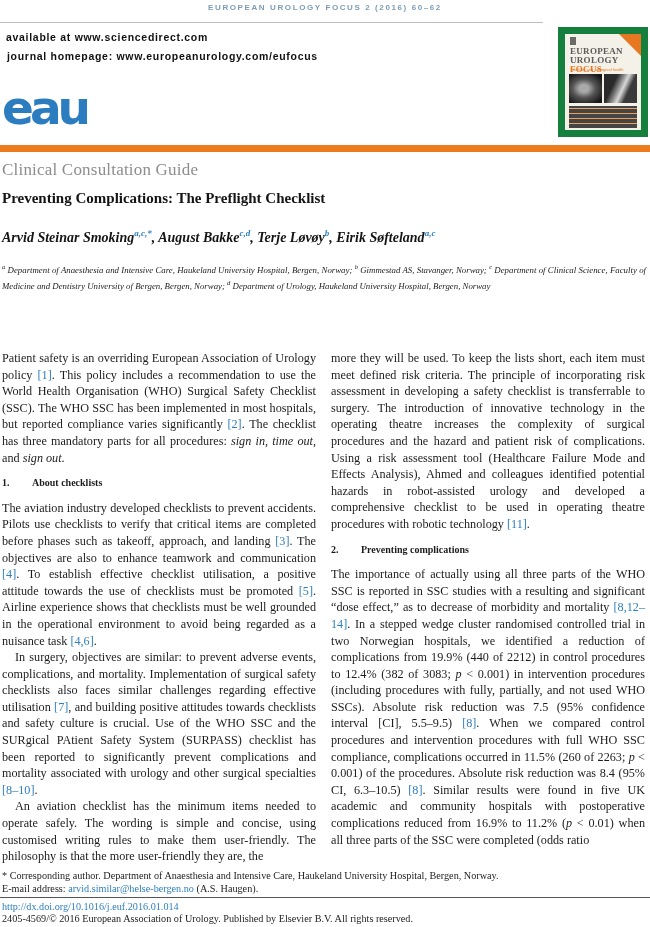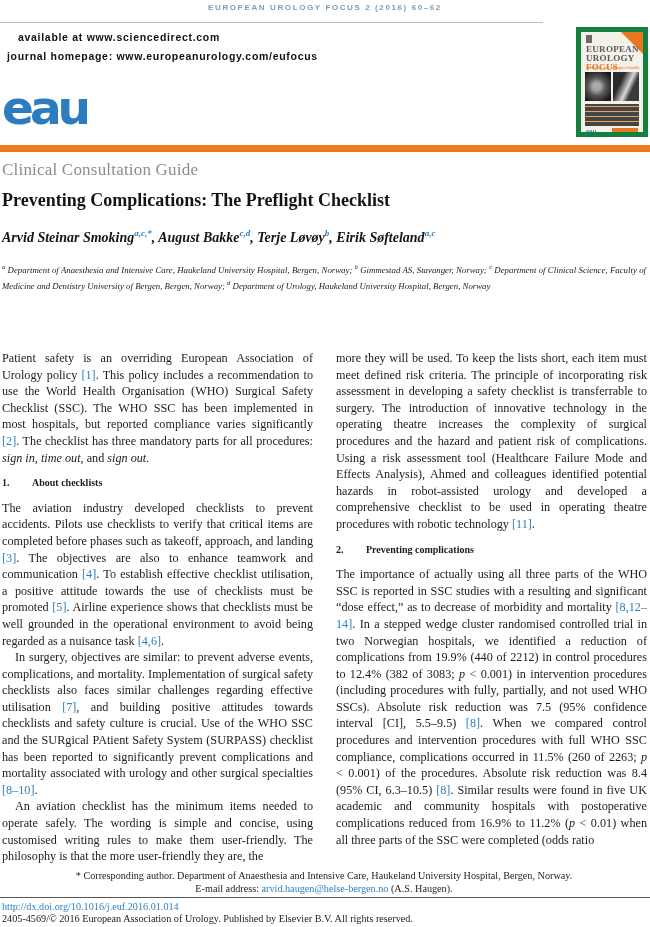--- a/index.html
+++ b/index.html
@@ -4,69 +4,69 @@
 <style>
   html,body{margin:0;padding:0;background:#ffffff;}
   .page{position:relative;width:650px;height:927px;background:#ffffff;overflow:hidden;
         font-family:"Liberation Serif",serif;color:#1c1c1c;}
 
   
   .journal-line{position:absolute;top:3px;left:0;width:100%;text-align:center;
     font-family:"Liberation Sans",sans-serif;font-weight:bold;font-size:8px;
     letter-spacing:1.6px;color:#7d9db6;}
   .head-rule{position:absolute;top:22px;left:0;width:543px;border-top:1px solid #bdbdbd;}
-  .avail-line{position:absolute;top:31px;left:18px;font-family:"Liberation Sans",sans-serif;
+  .avail-line{position:absolute;top:31px;left:6px;font-family:"Liberation Sans",sans-serif;
     font-weight:bold;font-size:10.5px;letter-spacing:0.7px;color:#111;}
   .homepage-line{position:absolute;top:50px;left:7px;font-family:"Liberation Sans",sans-serif;
     font-weight:bold;font-size:10.5px;letter-spacing:0.7px;color:#111;}
   .eau-logo{position:absolute;top:84px;left:2px;font-family:"DejaVu Sans",sans-serif;
     font-weight:bold;font-size:47px;line-height:47px;color:#2b7dc0;letter-spacing:-4px;}
 
   
-  .cover{position:absolute;top:27px;right:2px;width:72px;height:110px;background:#f4f1e9;
-    border:5px solid #15803d;box-sizing:border-box;overflow:hidden;}
+  .cover{position:absolute;top:27px;right:2px;width:90px;height:110px;background:#f4f1e9;
+    border:7px solid #15803d;box-sizing:border-box;overflow:hidden;}
   .cover .ribbon{position:absolute;top:0;right:0;width:0;height:0;
     border-left:22px solid transparent;border-top:22px solid #e87722;}
   .cover .pubmark{position:absolute;top:3px;left:5px;width:6px;height:8px;background:#6b6b66;}
   .cover .mast{position:absolute;top:13px;left:5px;font-family:"Liberation Serif",serif;
     font-weight:bold;color:#5a5a56;font-size:9px;line-height:9px;letter-spacing:0.3px;}
   .cover .focus{color:#e87722;margin-top:12px;}
   .cover .sub{position:absolute;top:33px;left:5px;font-family:"Liberation Sans",sans-serif;
     font-size:4px;color:#e87722;}
   .cover .imgs{position:absolute;top:40px;left:4px;right:4px;display:flex;gap:2px;}
   .cover .img1{flex:1;height:29px;background:radial-gradient(ellipse at 45% 50%, #a9a9a9 0 18%, #555 45%, #171717 85%);}
   .cover .img2{flex:1;height:29px;background:linear-gradient(115deg,#2a2a2a 0 30%,#8f8f8f 45%,#d8d8d8 55%,#3a3a3a 70%);}
   .cover .band{position:absolute;top:72px;left:4px;right:4px;height:22px;background:#454545;
     background-image:repeating-linear-gradient(to bottom,transparent 0 2px,#e8a05c 2px 3px,transparent 3px 5px);}
   .cover .foot-logos{position:absolute;top:96px;left:5px;font-family:"Liberation Sans",sans-serif;
     font-weight:bold;font-size:6px;line-height:6px;color:#2b7dc0;}
   .cover .pub-block{position:absolute;top:96px;right:5px;width:26px;height:12px;background:#e87722;}
 
   
   .accent-bar{position:absolute;top:145px;left:0;width:650px;height:7px;background:#ee7a1e;}
   .category{position:absolute;top:160px;left:2px;font-size:17px;color:#8d8d8d;letter-spacing:0.2px;}
-  .title{position:absolute;top:190px;left:2px;font-size:18px;font-weight:bold;color:#141414;}
+  .title{position:absolute;top:190px;left:2px;font-size:15px;font-weight:bold;color:#141414;}
   .authors{position:absolute;top:228px;left:2px;font-size:14px;font-weight:bold;font-style:italic;color:#141414;}
   .authors sup{color:#2e7fbe;font-size:9px;font-weight:bold;}
   .affils{position:absolute;top:261px;left:2px;width:644px;font-size:8.8px;font-style:italic;
     line-height:12.8px;text-align:justify;color:#222;}
   .affils sup{font-size:6.5px;font-style:italic;}
 
   
-  .columns{position:absolute;top:350px;left:2px;width:645px;display:flex;gap:23px;}
+  .columns{position:absolute;top:350px;left:2px;width:645px;display:flex;gap:15px;}
   .col{width:314px;font-size:12.2px;line-height:16.6px;text-align:justify;color:#1c1c1c;}
   .col p{margin:0;}
   .col p.indent{text-indent:13px;}
   .sec-head{font-weight:bold;margin:9px 0 8px 0;font-size:10px;}
   .sec-head .num{display:inline-block;width:30px;}
   .ref{color:#2e7fbe;}
   .it{font-style:italic;}
 
   
-  .footnote{position:absolute;top:869px;left:2px;width:644px;font-size:10.2px;line-height:13px;color:#1c1c1c;text-align:center;}
+  .footnote{position:absolute;top:869px;left:2px;width:644px;font-size:10.2px;line-height:13px;color:#1c1c1c;}
   .foot-rule{position:absolute;top:897px;left:0;width:650px;border-top:1px solid #555;}
   .doi-line{position:absolute;top:901px;left:2px;font-size:10.2px;color:#2e7fbe;}
   .copyright-line{position:absolute;top:913px;left:2px;font-size:10.2px;color:#1c1c1c;}
 </style>
 </head>
 <body>
 
 <div class="page">
 
   <div class="journal-line">EUROPEAN UROLOGY FOCUS 2 (2016) 60–62</div>
@@ -124,19 +124,19 @@
       <p><span>more they will be used. To keep the lists short, each item must meet defined risk criteria. The principle of incorporating risk assessment in developing a safety checklist is transferrable to surgery. The introduction of innovative technology in the operating theatre increases the complexity of surgical procedures and the hazard and patient risk of complications. Using a risk assessment tool (Healthcare Failure Mode and Effects Analysis), Ahmed and colleagues identified potential hazards in robot-assisted urology and developed a comprehensive checklist to be used in operating theatre procedures with robotic technology </span><span class="ref">[11]</span><span>.</span></p>
 
       <div class="sec-head"><span class="num">2.</span><span>Preventing complications</span></div>
 
       <p><span>The importance of actually using all three parts of the WHO SSC is reported in SSC studies with a resulting and significant “dose effect,” as to decrease of morbidity and mortality </span><span class="ref">[8,12–14]</span><span>. In a stepped wedge cluster randomised controlled trial in two Norwegian hospitals, we identified a reduction of complications from 19.9% (440 of 2212) in control procedures to 12.4% (382 of 3083; </span><span class="it">p</span><span> &lt; 0.001) in intervention procedures (including procedures with fully, partially, and not used WHO SSCs). Absolute risk reduction was 7.5 (95% confidence interval [CI], 5.5–9.5) </span><span class="ref">[8]</span><span>. When we compared control procedures and intervention procedures with full WHO SSC compliance, complications occurred in 11.5% (260 of 2263; </span><span class="it">p</span><span> &lt; 0.001) of the procedures. Absolute risk reduction was 8.4 (95% CI, 6.3–10.5) </span><span class="ref">[8]</span><span>. Similar results were found in five UK academic and community hospitals with postoperative complications reduced from 16.9% to 11.2% (</span><span class="it">p</span><span> &lt; 0.01) when all three parts of the SSC were completed (odds ratio</span></p>
     </div>
   </div>
 
   <div class="footnote">
     <div>* Corresponding author. Department of Anaesthesia and Intensive Care, Haukeland University Hospital, Bergen, Norway.</div>
-    <div><span>E-mail address: </span><span class="ref">arvid.haugen@helse-bergen.no</span><span> (A.S. Haugen).</span></div>
+    <div><span>E-mail address: </span><span class="ref">arvid.similar@helse-bergen.no</span><span> (A.S. Haugen).</span></div>
   </div>
   <div class="foot-rule"></div>
   <div class="doi-line">http://dx.doi.org/10.1016/j.euf.2016.01.014</div>
   <div class="copyright-line">2405-4569/© 2016 European Association of Urology. Published by Elsevier B.V. All rights reserved.</div>
 
 </div>
 
 </body></html>

